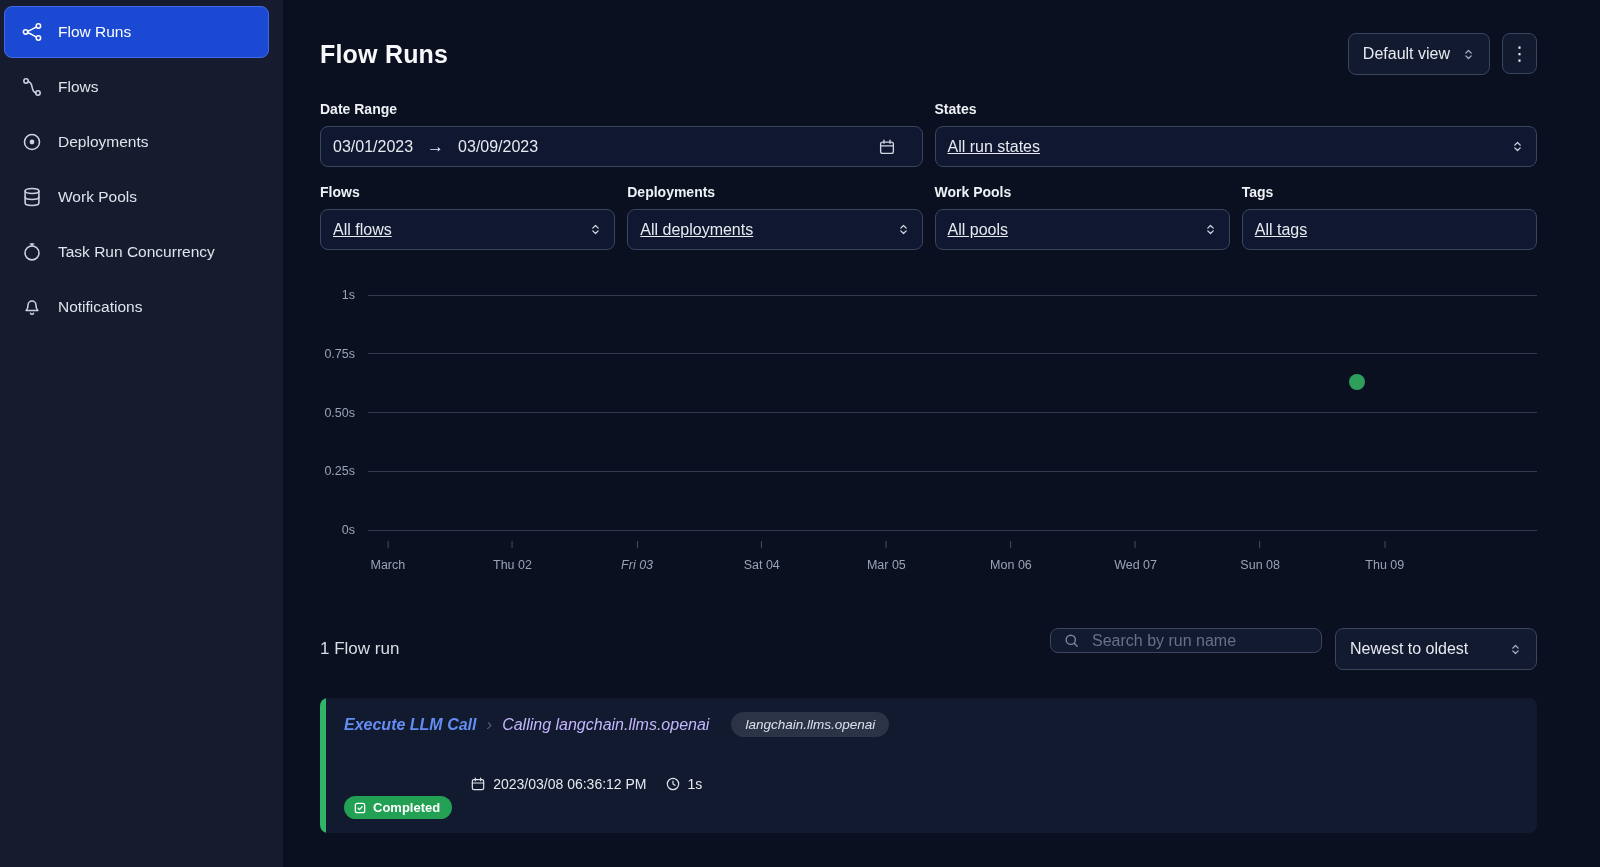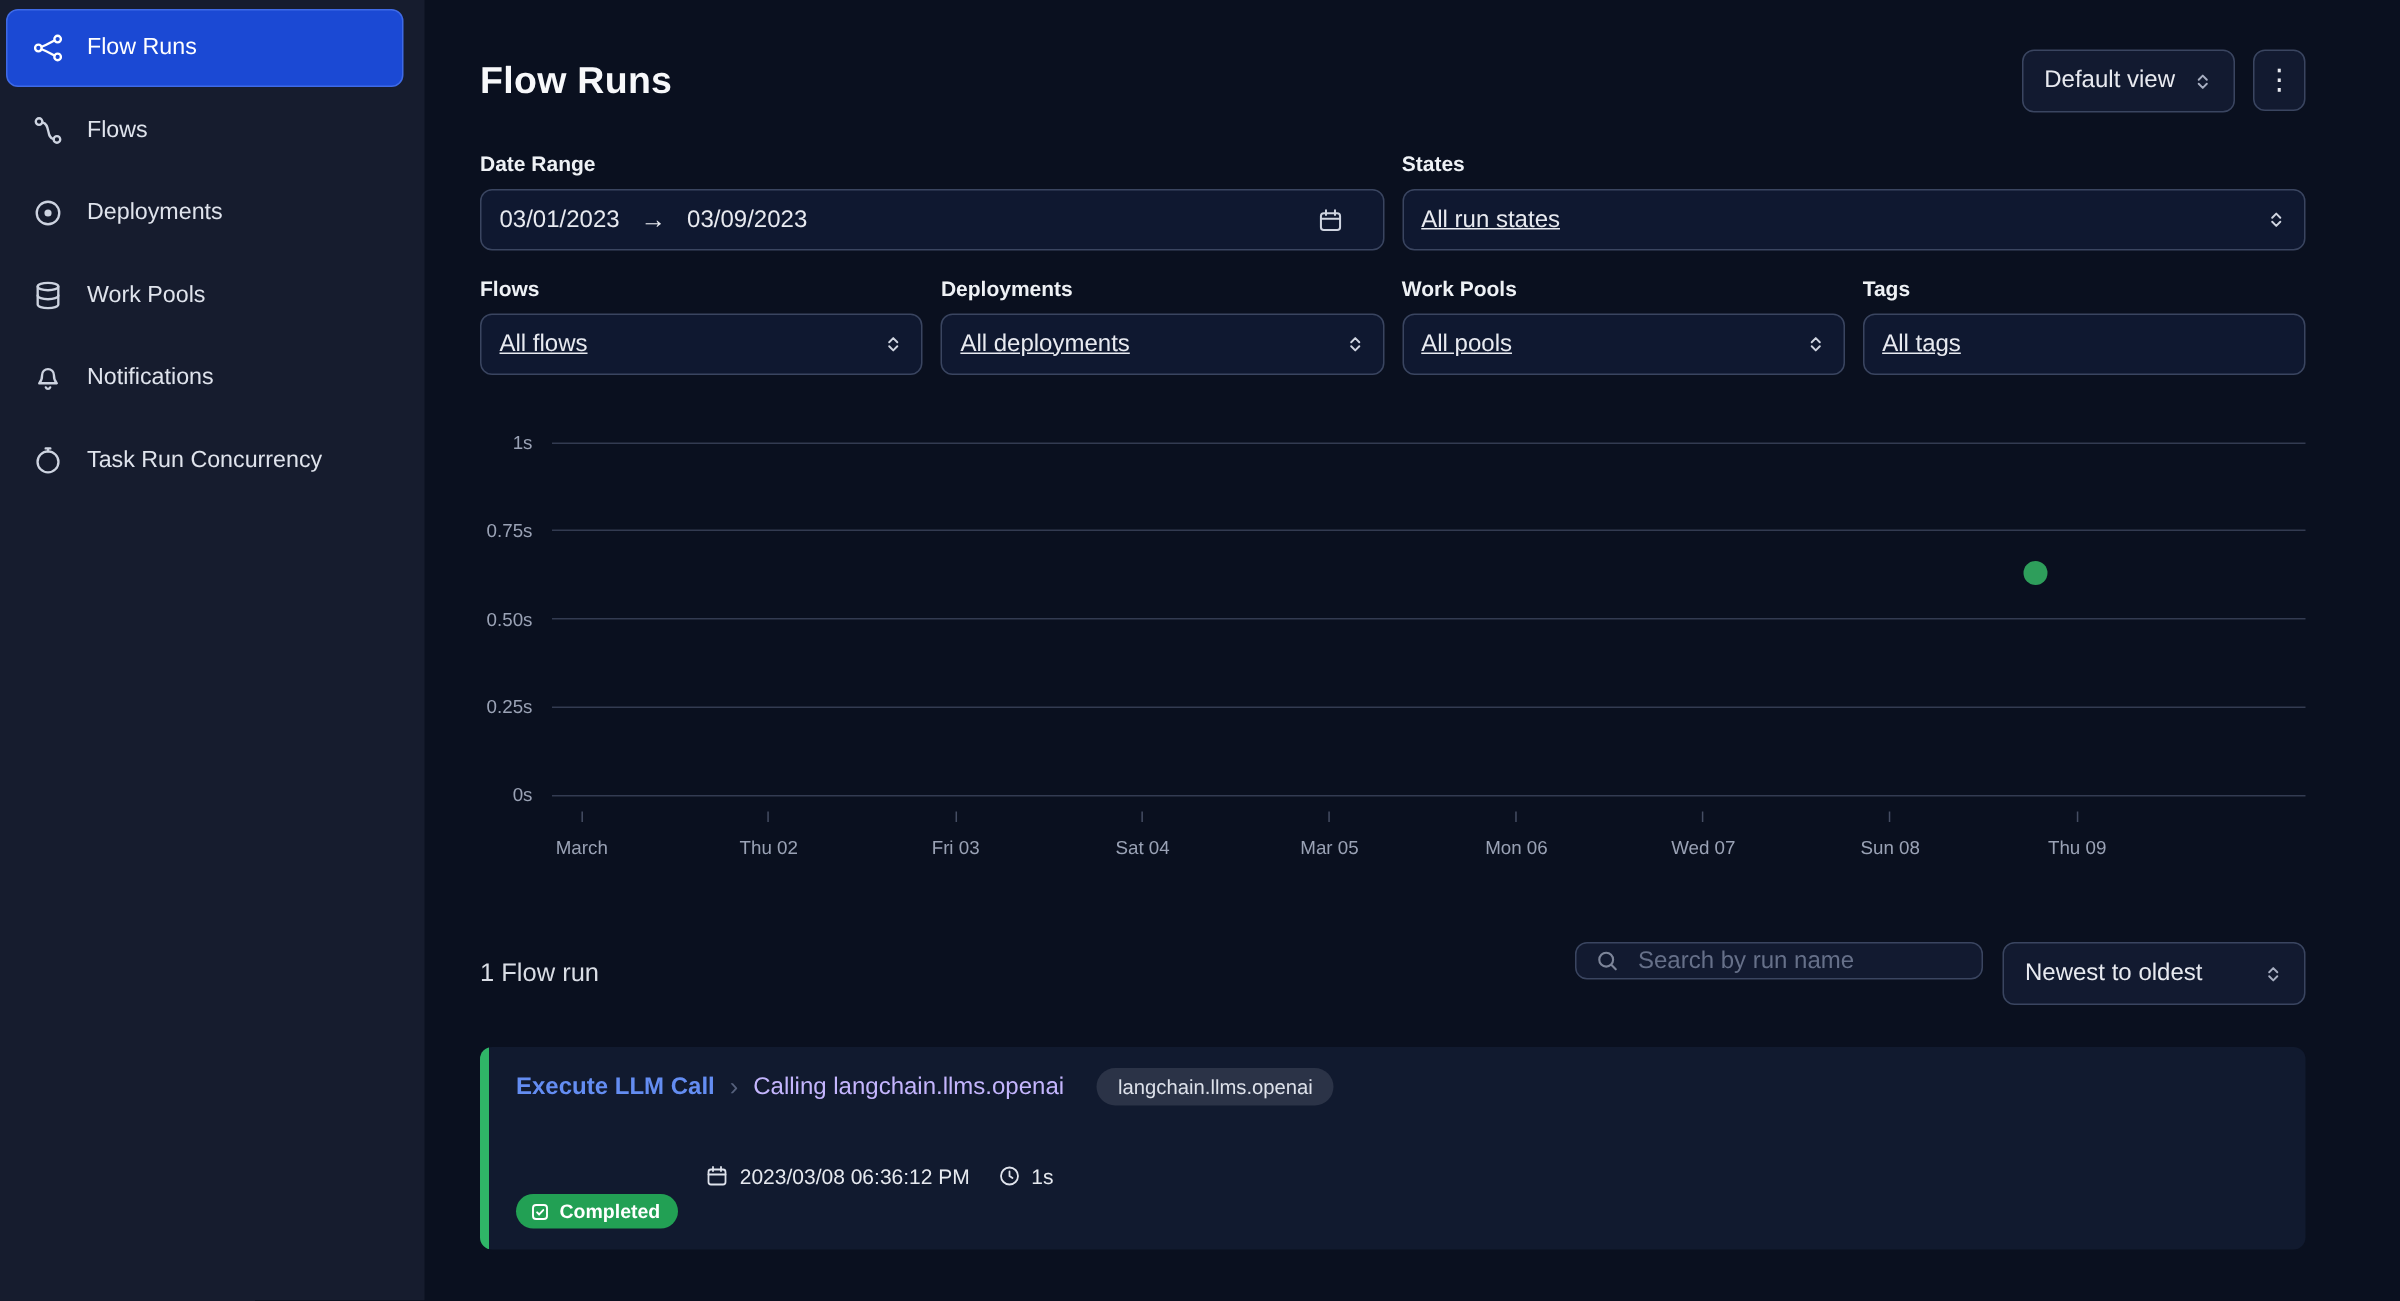--- a/index.html
+++ b/index.html
@@ -97,21 +97,21 @@
   .search-box input::placeholder { color: #667089; }
   .sort-btn { min-width: 202px; justify-content: space-between; }
 
   
   .run-card {
     display: flex; margin-top: 28px; min-height: 85px;
     background: #111a2f; border-radius: 8px; overflow: hidden; cursor: pointer;
   }
   .accent-bar { width: 6px; flex-shrink: 0; }
   .card-body { padding: 14px 18px; display: flex; flex-direction: column; gap: 11px; }
-  .card-line1 { display: flex; align-items: center; gap: 10px; font-size: 16px; }
+  .card-line1 { display: flex; align-items: center; gap: 10px; font-size: 16px; font-style: italic; }
   .flow-link { color: #648df2; font-weight: 700; text-decoration: none; cursor: pointer; }
   .crumb-sep { color: #55607c; font-size: 17px; }
   .run-link { color: #c4b5fd; text-decoration: none; cursor: pointer; }
   .tag-pill {
     margin-left: 12px; background: #2b3347; color: #dde1ea;
     padding: 5px 14px; border-radius: 999px; font-size: 13.5px; cursor: default;
   }
   .card-line2 { display: flex; align-items: center; gap: 18px; font-size: 14px; color: #e6e9ef; }
   .state-badge {
     display: flex; align-items: center; gap: 6px;
@@ -168,36 +168,36 @@
             <path d="M4.5 5.5v6.5c0 1.5 3.4 2.7 7.5 2.7s7.5-1.2 7.5-2.7V5.5"></path>
             <path d="M4.5 12v6.5c0 1.5 3.4 2.7 7.5 2.7s7.5-1.2 7.5-2.7V12"></path>
           </svg>
       </span>
       <span class="nav-label">Work Pools</span>
     </div>
 
 
     <div class="nav-item">
       <span class="nav-icon">
+        <svg width="22" height="22" viewBox="0 0 24 24" fill="none" stroke="currentColor" stroke-width="1.7" stroke-linecap="round">
+            <circle cx="12" cy="13" r="7.6"></circle>
+            <path d="M12 3.2v2.2M10.3 3.2h3.4"></path>
+          </svg>
+      </span>
+      <span class="nav-label">Task Run Concurrency</span>
+    </div>
+
+    <div class="nav-item">
+      <span class="nav-icon">
         <svg width="22" height="22" viewBox="0 0 24 24" fill="none" stroke="currentColor" stroke-width="1.7" stroke-linecap="round" stroke-linejoin="round">
             <path d="M18.4 15.8H5.6c1.5-1.5 2.1-3.2 2.1-6a4.3 4.3 0 018.6 0c0 2.8.6 4.5 2.1 6z"></path>
             <path d="M10.4 18.8a1.7 1.7 0 003.2 0"></path>
           </svg>
       </span>
       <span class="nav-label">Notifications</span>
-    </div>
-
-    <div class="nav-item">
-      <span class="nav-icon">
-        <svg width="22" height="22" viewBox="0 0 24 24" fill="none" stroke="currentColor" stroke-width="1.7" stroke-linecap="round">
-            <circle cx="12" cy="13" r="7.6"></circle>
-            <path d="M12 3.2v2.2M10.3 3.2h3.4"></path>
-          </svg>
-      </span>
-      <span class="nav-label">Task Run Concurrency</span>
     </div>
 
   </aside>
 
   <main class="main">
 
     <div class="page-header">
       <h1 class="page-title">Flow Runs</h1>
       <div class="header-actions">
         <button class="select-btn">
@@ -300,21 +300,21 @@
         </div>
       <div class="x-axis">
           <div class="x-tick" style="left: 1.7%;">
             <div class="tick-mark"></div>
             <div class="x-label">March</div>
           </div>
           <div class="x-tick" style="left: 12.36%;">
             <div class="tick-mark"></div>
             <div class="x-label">Thu 02</div>
           </div>
-          <div class="x-tick" style="left: 23.02%;">
+          <div class="x-tick" style="left: 23.02%; font-style: italic;">
             <div class="tick-mark"></div>
             <div class="x-label">Fri 03</div>
           </div>
           <div class="x-tick" style="left: 33.68%;">
             <div class="tick-mark"></div>
             <div class="x-label">Sat 04</div>
           </div>
           <div class="x-tick" style="left: 44.34%;">
             <div class="tick-mark"></div>
             <div class="x-label">Mar 05</div>

